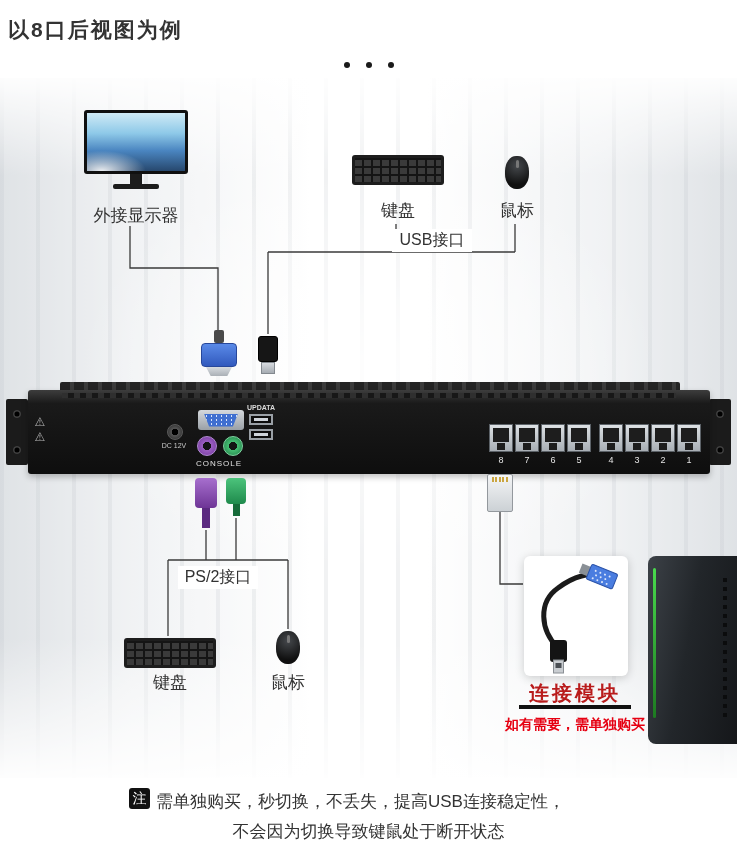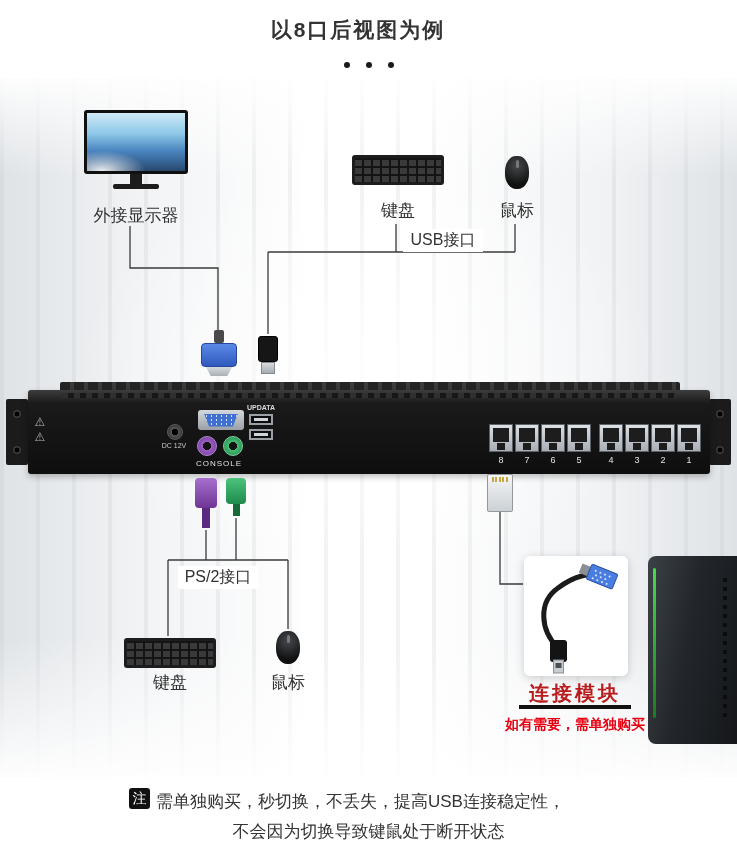--- a/index.html
+++ b/index.html
@@ -12,21 +12,21 @@
       linear-gradient(180deg, rgba(255,255,255,.95) 0%, rgba(255,255,255,0) 14%, rgba(255,255,255,0) 80%, rgba(255,255,255,.97) 100%),
       radial-gradient(60% 45% at 50% 42%, rgba(255,255,255,.95) 0%, rgba(255,255,255,0) 65%),
       repeating-linear-gradient(90deg, rgba(130,140,150,.20) 0 4px, rgba(255,255,255,0) 4px 36px),
       linear-gradient(90deg,#c6ccd2 0%,#e6e9ec 18%,#ffffff 42%,#ffffff 58%,#e6e9ec 82%,#c6ccd2 100%);}
 
   .abs{position:absolute;}
   .lbl{position:absolute;font-size:17px;color:#333;text-align:center;z-index:4;}
   .lbl-bg{background:#fff;padding:1px 2px;}
 
   
-  .title{left:0;top:16px;width:716px;text-align:center;font-size:21px;font-weight:600;letter-spacing:2px;color:#333;z-index:4;}
+  .title{left:8px;top:16px;width:716px;font-size:21px;font-weight:600;letter-spacing:2px;color:#333;z-index:4;}
   .dots{left:0;top:54px;width:737px;text-align:center;z-index:4;}
   .dots i{display:inline-block;width:6px;height:6px;border-radius:50%;background:#1a1a1a;margin:0 8px;}
 
   
   .lines{position:absolute;left:0;top:0;z-index:1;pointer-events:none;}
 
   
   .monitor{left:84px;top:110px;width:104px;z-index:2;}
   .monitor-frame{width:104px;height:64px;background:#101010;border-radius:3px;padding:3px;box-sizing:border-box;}
   .screen-img{width:100%;height:100%;
@@ -171,21 +171,21 @@
   <div class="lbl" style="left:84px;top:204px;width:104px;">外接显示器</div>
 
   <div class="kb kb-top abs">
       <div class="kb-keys"></div>
     </div>
   <div class="lbl" style="left:352px;top:199px;width:92px;">键盘</div>
 
   <div class="mouse mouse-top"></div>
   <div class="lbl" style="left:493px;top:199px;width:48px;">鼠标</div>
 
-  <div class="lbl lbl-bg" style="left:392px;top:229px;width:76px;font-size:16px;margin-left:11px;">USB接口</div>
+  <div class="lbl lbl-bg" style="left:392px;top:229px;width:76px;font-size:16px;">USB接口</div>
 
   <div class="vga-conn abs">
     <div class="vga-stem"></div>
     <div class="vga-body"></div>
     <div class="vga-tip"></div>
   </div>
   <div class="usb-conn abs">
     <div class="usb-conn-body"></div>
     <div class="usb-conn-tip"></div>
   </div>

